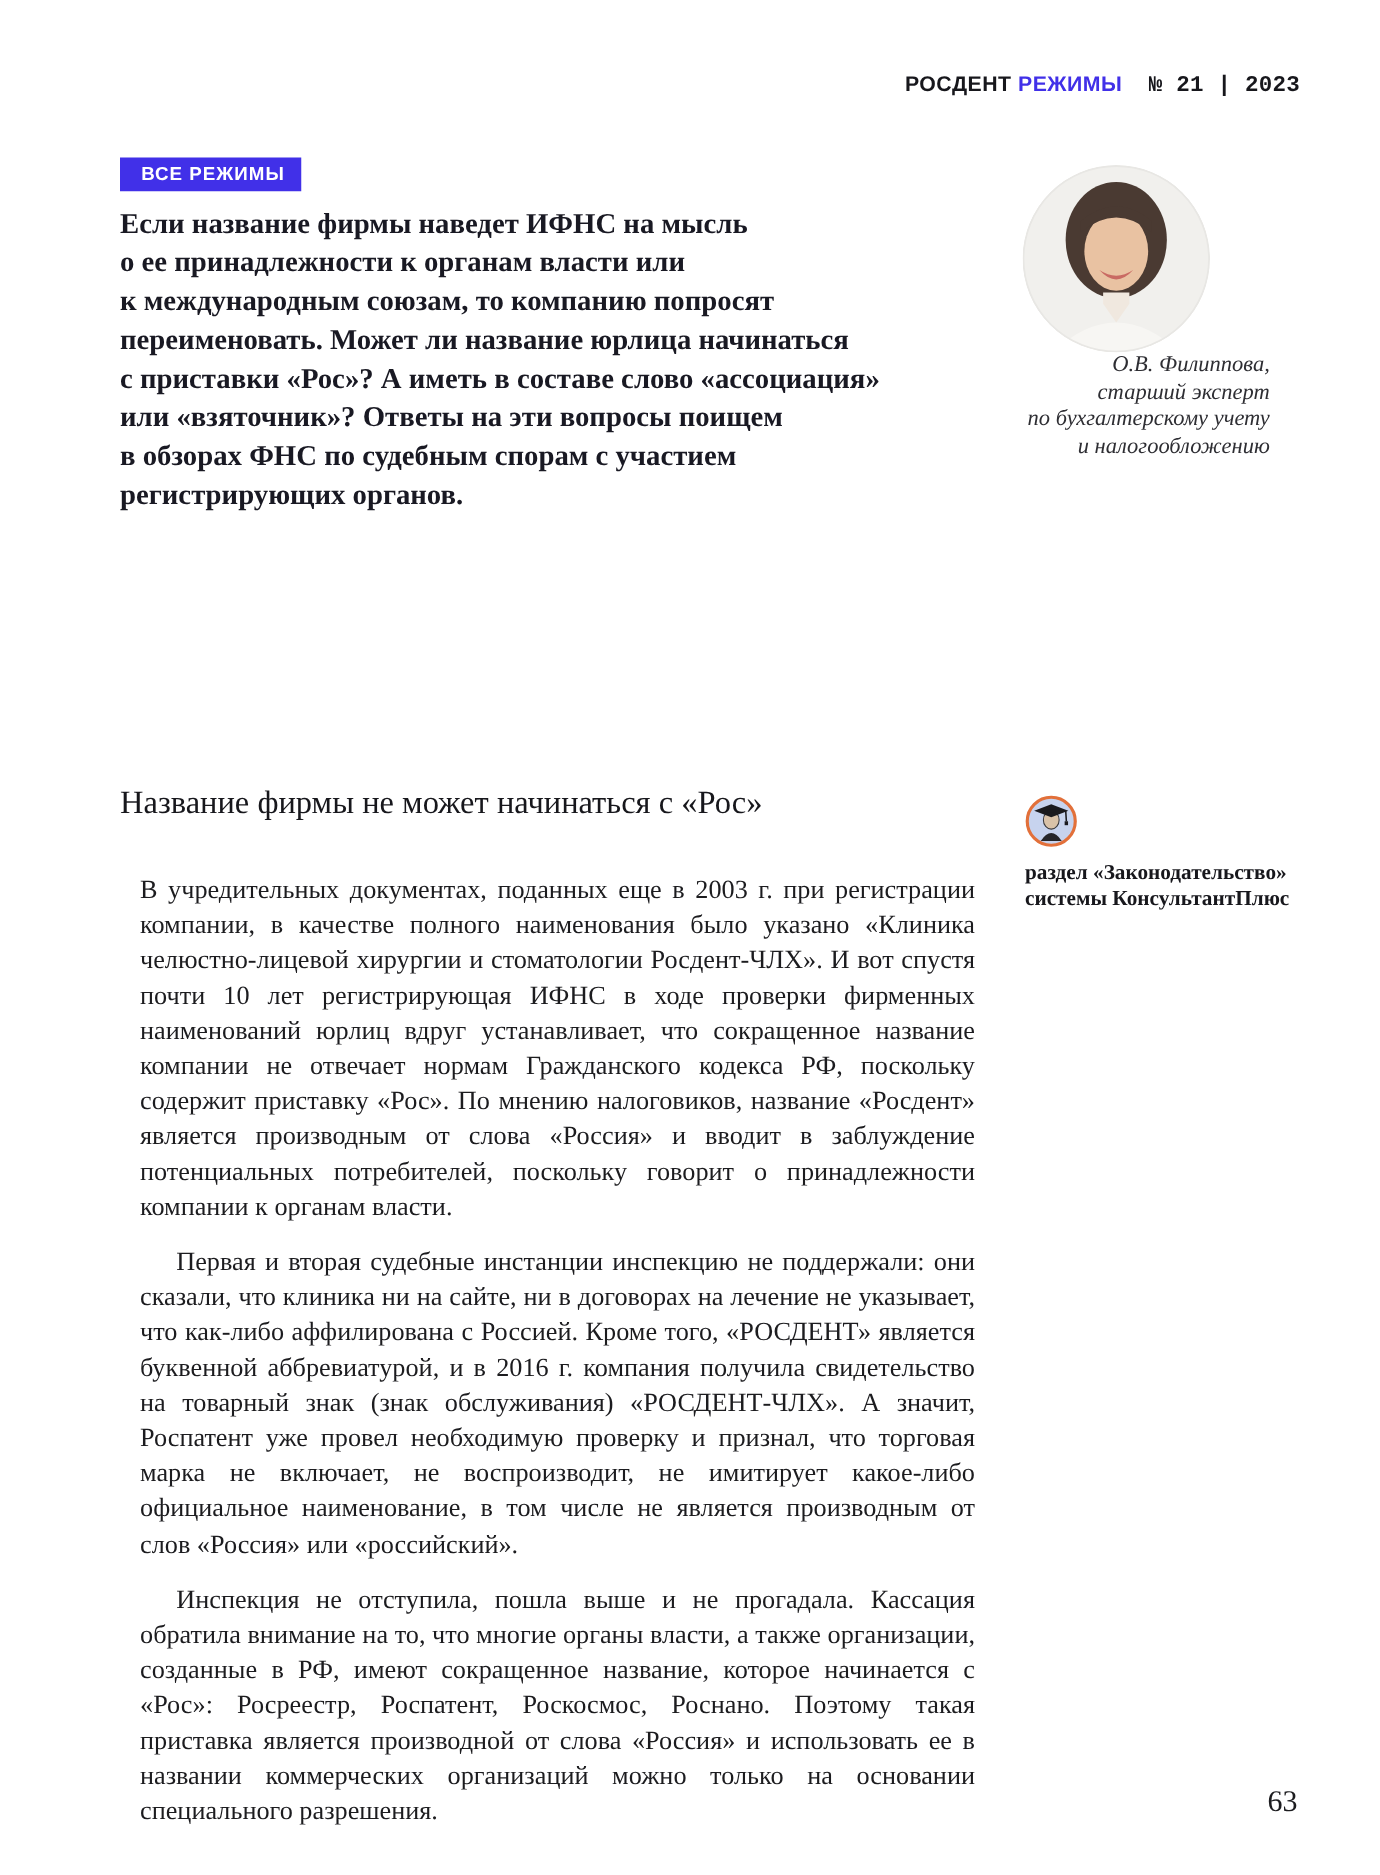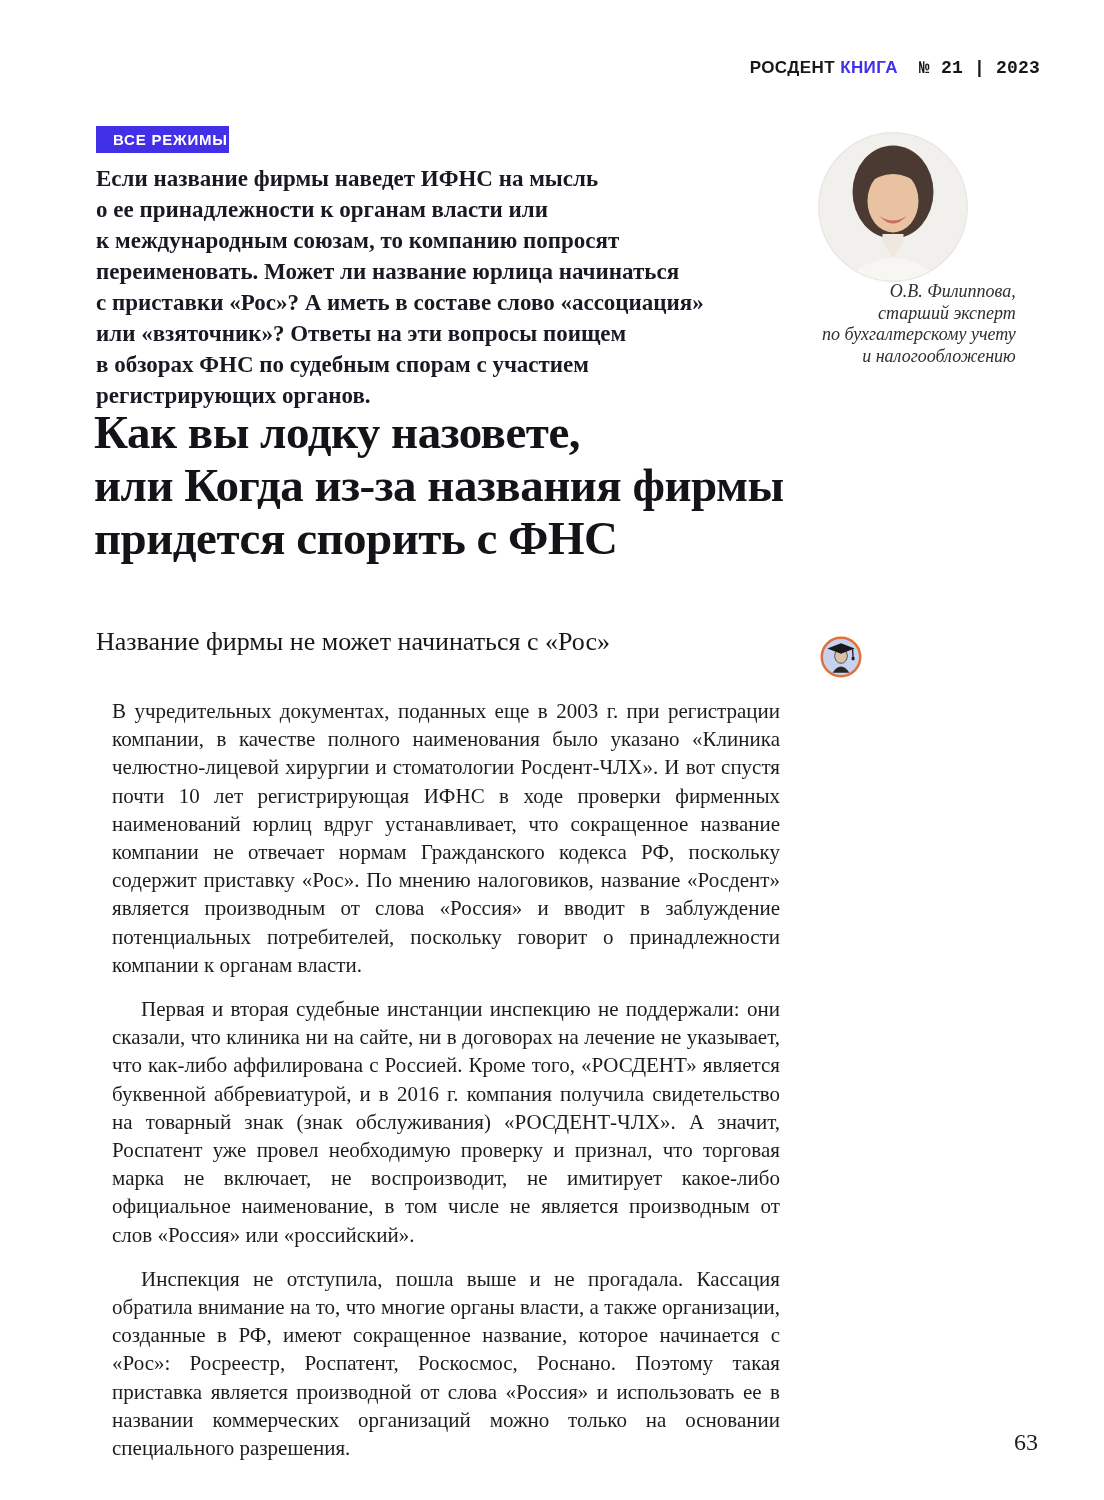--- a/index.html
+++ b/index.html
@@ -38,21 +38,21 @@
   .badge {
     position: absolute;
     left: 96px;
     top: 126px;
     background: #4130E8;
     color: #ffffff;
     font-family: "Liberation Sans", sans-serif;
     font-weight: bold;
     font-size: 15px;
     letter-spacing: 0.8px;
-    padding: 5px 1px 5px 17px;
+    padding: 5px 13px 5px 17px;
     line-height: 17px;
   }
 
   
   .lead {
     position: absolute;
     left: 96px;
     top: 163px;
     width: 720px;
     font-weight: bold;
@@ -158,21 +158,21 @@
     color: #1c1c1f;
   }
 </style>
 </head>
 <body>
 
 <div class="page">
 
   <header class="masthead">
     <span class="brand-black">РОСДЕНТ</span>
-    <span class="brand-accent">КНИГА</span>
+    <span class="brand-accent">РЕЖИМЫ</span>
     <span class="issue">№ 21 | 2023</span>
   </header>
 
   <div class="badge">ВСЕ РЕЖИМЫ</div>
 
   <p class="lead">Если название фирмы наведет ИФНС на мысль
 о ее принадлежности к органам власти или
 к международным союзам, то компанию попросят
 переименовать. Может ли название юрлица начинаться
 с приставки «Рос»? А иметь в составе слово «ассоциация»
@@ -198,39 +198,38 @@
       </g>
       <circle cx="50" cy="50" r="49.5" fill="none" stroke="#e8e7e4" stroke-width="1"></circle>
     </svg>
   </div>
 
   <div class="author-caption">О.В. Филиппова,
 старший эксперт
 по бухгалтерскому учету
 и налогообложению</div>
 
-  <h1 class="title">Как вы лодку назовете,
-или Когда из-за названия фирмы
-придется спорить с ФНС</h1>
 
   <h2 class="section-heading">Название фирмы не может начинаться с «Рос»</h2>
 
   <div class="body-col">
     <p>В учредительных документах, поданных еще в 2003 г. при регистрации компании, в качестве полного наименования было указано «Клиника челюстно-лицевой хирургии и стоматологии Росдент-ЧЛХ». И вот спустя почти 10 лет регистрирующая ИФНС в ходе проверки фирменных наименований юрлиц вдруг устанавливает, что сокращенное название компании не отвечает нормам Гражданского кодекса РФ, поскольку содержит приставку «Рос». По мнению налоговиков, название «Росдент» является производным от слова «Россия» и вводит в заблуждение потенциальных потребителей, поскольку говорит о принадлежности компании к органам власти.</p>
     <p>Первая и вторая судебные инстанции инспекцию не поддержали: они сказали, что клиника ни на сайте, ни в договорах на лечение не указывает, что как-либо аффилирована с Россией. Кроме того, «РОСДЕНТ» является буквенной аббревиатурой, и в 2016 г. компания получила свидетельство на товарный знак (знак обслуживания) «РОСДЕНТ-ЧЛХ». А значит, Роспатент уже провел необходимую проверку и признал, что торговая марка не включает, не воспроизводит, не имитирует какое-либо официальное наименование, в том числе не является производным от слов «Россия» или «российский».</p>
     <p>Инспекция не отступила, пошла выше и не прогадала. Кассация обратила внимание на то, что многие органы власти, а также организации, созданные в РФ, имеют сокращенное название, которое начинается с «Рос»: Росреестр, Роспатент, Роскосмос, Роснано. Поэтому такая приставка является производной от слова «Россия» и использовать ее в названии коммерческих организаций можно только на основании специального разрешения.</p>
   </div>
 
   <aside class="side-note">
     <svg class="scholar-icon" viewBox="0 0 40 40" aria-hidden="true">
       <circle cx="20" cy="20" r="18.3" fill="#C7D3EE" stroke="#E2703A" stroke-width="2.4"></circle>
       <path d="M12 35 Q20 23 28 35 Z" fill="#26262a"></path>
       <ellipse cx="20" cy="19" rx="6" ry="7" fill="#d9c2a8" stroke="#3a3a3e" stroke-width="0.8"></ellipse>
       <polygon points="7,12 20,7 33,12 20,17" fill="#1a1a1e"></polygon>
       <rect x="17" y="11" width="6" height="2.5" fill="#1a1a1e"></rect>
       <line x1="31" y1="12" x2="31.5" y2="20" stroke="#1a1a1e" stroke-width="1.2"></line>
       <rect x="30.2" y="20" width="2.6" height="3" fill="#1a1a1e"></rect>
     </svg>
+    <p class="note-bold">раздел «Законодательство»
+системы КонсультантПлюс</p>
   </aside>
 
   <div class="page-number">63</div>
 
 </div>
 
 </body></html>

